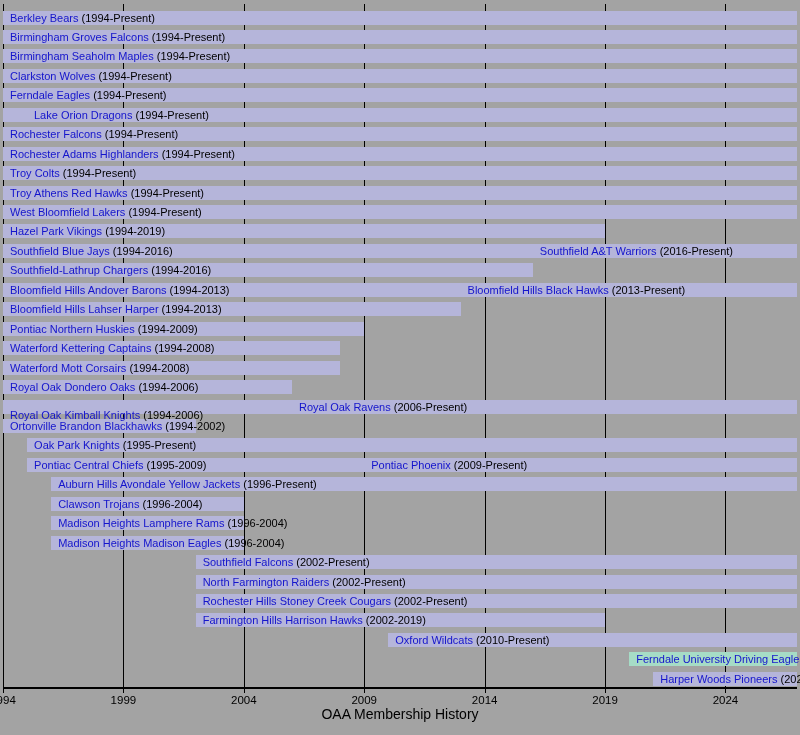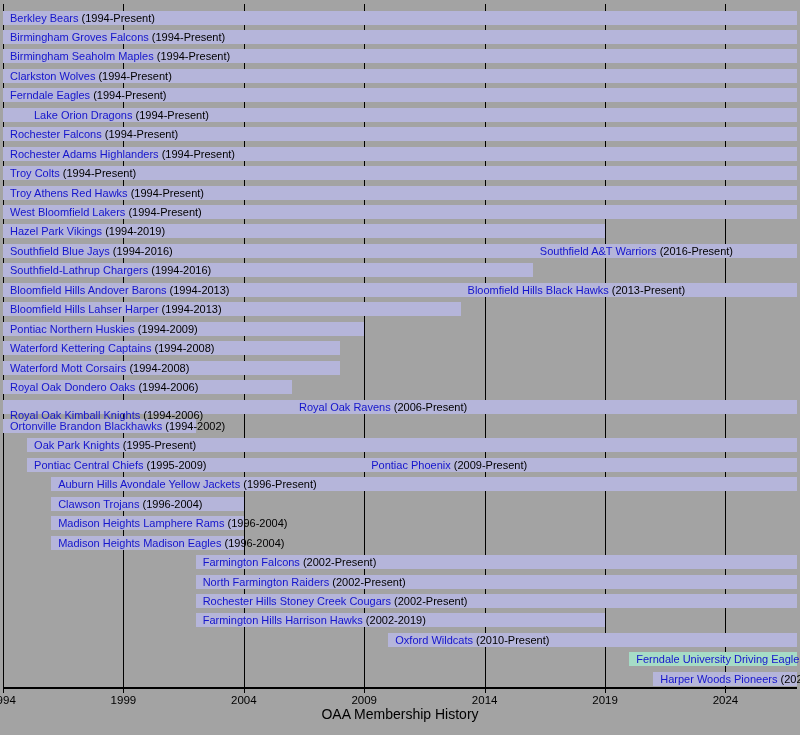--- a/index.html
+++ b/index.html
@@ -133,21 +133,21 @@
       <div class="rowlabel" style="left: 371.245px; top: 457.85px;"><a class="teamlink" style="color: rgb(20, 20, 204);">Pontiac Phoenix</a><span class="years"> (2009-Present)</span></div>
       <div class="bar" style="left: 51.166px; width: 745.834px; top: 477.3px; background: rgb(181, 181, 218);"></div>
       <div class="rowlabel" style="left: 58.166px; top: 477.3px;"><a class="teamlink" style="color: rgb(20, 20, 204);">Auburn Hills Avondale Yellow Jackets</a><span class="years"> (1996-Present)</span></div>
       <div class="bar" style="left: 51.166px; width: 192.664px; top: 496.75px; background: rgb(181, 181, 218);"></div>
       <div class="rowlabel" style="left: 58.166px; top: 496.75px;"><a class="teamlink" style="color: rgb(20, 20, 204);">Clawson Trojans</a><span class="years"> (1996-2004)</span></div>
       <div class="bar" style="left: 51.166px; width: 192.664px; top: 516.2px; background: rgb(181, 181, 218);"></div>
       <div class="rowlabel" style="left: 58.166px; top: 516.2px;"><a class="teamlink" style="color: rgb(20, 20, 204);">Madison Heights Lamphere Rams</a><span class="years"> (1996-2004)</span></div>
       <div class="bar" style="left: 51.166px; width: 192.664px; top: 535.65px; background: rgb(181, 181, 218);"></div>
       <div class="rowlabel" style="left: 58.166px; top: 535.65px;"><a class="teamlink" style="color: rgb(20, 20, 204);">Madison Heights Madison Eagles</a><span class="years"> (1996-2004)</span></div>
       <div class="bar" style="left: 195.664px; width: 601.336px; top: 555.1px; background: rgb(181, 181, 218);"></div>
-      <div class="rowlabel" style="left: 202.664px; top: 555.1px;"><a class="teamlink" style="color: rgb(20, 20, 204);">Farmington Falcons</a><span class="years"> (2002-Present)</span></div>
+      <div class="rowlabel" style="left: 202.664px; top: 555.1px;"><a class="teamlink" style="color: rgb(20, 20, 204);">Southfield Falcons</a><span class="years"> (2002-Present)</span></div>
       <div class="bar" style="left: 195.664px; width: 601.336px; top: 574.55px; background: rgb(181, 181, 218);"></div>
       <div class="rowlabel" style="left: 202.664px; top: 574.55px;"><a class="teamlink" style="color: rgb(20, 20, 204);">North Farmington Raiders</a><span class="years"> (2002-Present)</span></div>
       <div class="bar" style="left: 195.664px; width: 601.336px; top: 594px; background: rgb(181, 181, 218);"></div>
       <div class="rowlabel" style="left: 202.664px; top: 594px;"><a class="teamlink" style="color: rgb(20, 20, 204);">Rochester Hills Stoney Creek Cougars</a><span class="years"> (2002-Present)</span></div>
       <div class="bar" style="left: 195.664px; width: 409.411px; top: 613.45px; background: rgb(181, 181, 218);"></div>
       <div class="rowlabel" style="left: 202.664px; top: 613.45px;"><a class="teamlink" style="color: rgb(20, 20, 204);">Farmington Hills Harrison Hawks</a><span class="years"> (2002-2019)</span></div>
       <div class="bar" style="left: 388.328px; width: 408.672px; top: 632.9px; background: rgb(181, 181, 218);"></div>
       <div class="rowlabel" style="left: 395.328px; top: 632.9px;"><a class="teamlink" style="color: rgb(20, 20, 204);">Oxford Wildcats</a><span class="years"> (2010-Present)</span></div>
       <div class="bar" style="left: 629.158px; width: 167.842px; top: 652.35px; background: rgb(166, 220, 198);"></div>
       <div class="rowlabel" style="left: 636.158px; top: 652.35px;"><a class="teamlink" style="color: rgb(20, 20, 204);">Ferndale University Driving Eagles</a></div>

